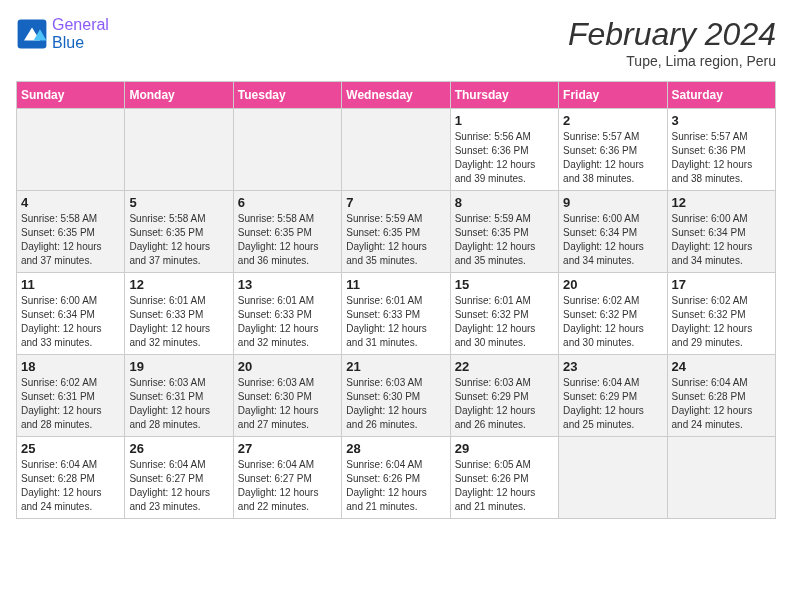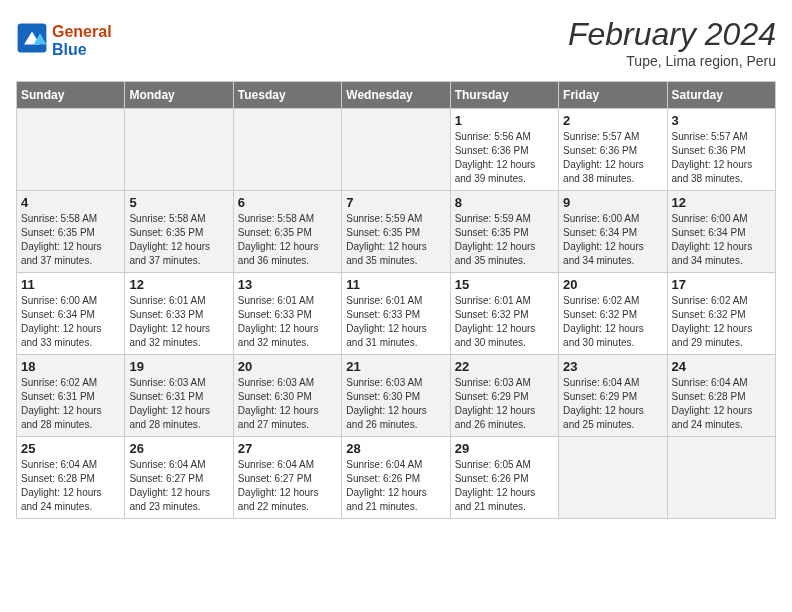--- a/index.html
+++ b/index.html
@@ -37,21 +37,21 @@
     .subtitle {
       font-size: 14px;
       color: #404040;
     }
     .calendar {
       width: 100%;
       border-collapse: collapse;
       font-size: 11px;
     }
     .calendar thead th {
-      background: #737373;
+      background: #ec4899;
       color: #fff;
       padding: 6px 4px;
       text-align: left;
       border: 1px solid #ccc;
       font-size: 12px;
       font-weight: bold;
     }
     .calendar tbody td {
       border: 1px solid #ccc;
       vertical-align: top;
@@ -87,22 +87,22 @@
 <body>
 
 <div class="header">
   <div class="logo">
     <svg class="logo-icon" viewBox="0 0 40 40">
       <rect x="2" y="2" width="36" height="36" rx="4" fill="#1565c0"></rect>
       <polygon points="10,28 20,12 30,28" fill="white"></polygon>
       <polygon points="22,28 30,14 38,28" fill="#4fc3f7"></polygon>
     </svg>
     <div>
-      <div style="font-size:16px;font-weight:bold;color:#c2410c;margin-top:7px;">General</div>
-      <div style="font-size:16px;font-weight:bold;color:#1565c0;">Blue</div>
+      <div style="font-size:16px;font-weight:normal;color:#8b5cf6;">General</div>
+      <div style="font-size:16px;font-weight:normal;color:#1565c0;">Blue</div>
     </div>
   </div>
   <div class="title-block">
     <div class="main-title">February 2024</div>
     <div class="subtitle">Tupe, Lima region, Peru</div>
   </div>
 </div>
 
 <table class="calendar">
   <thead>

